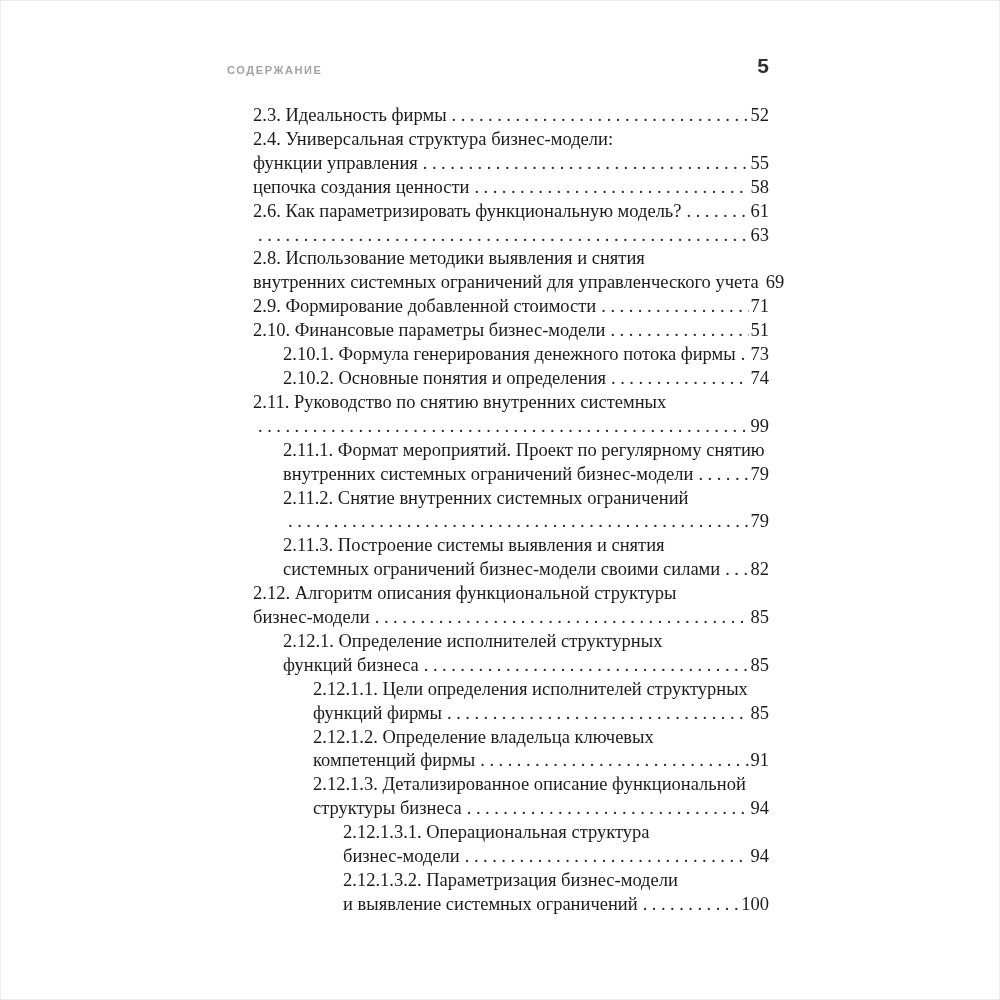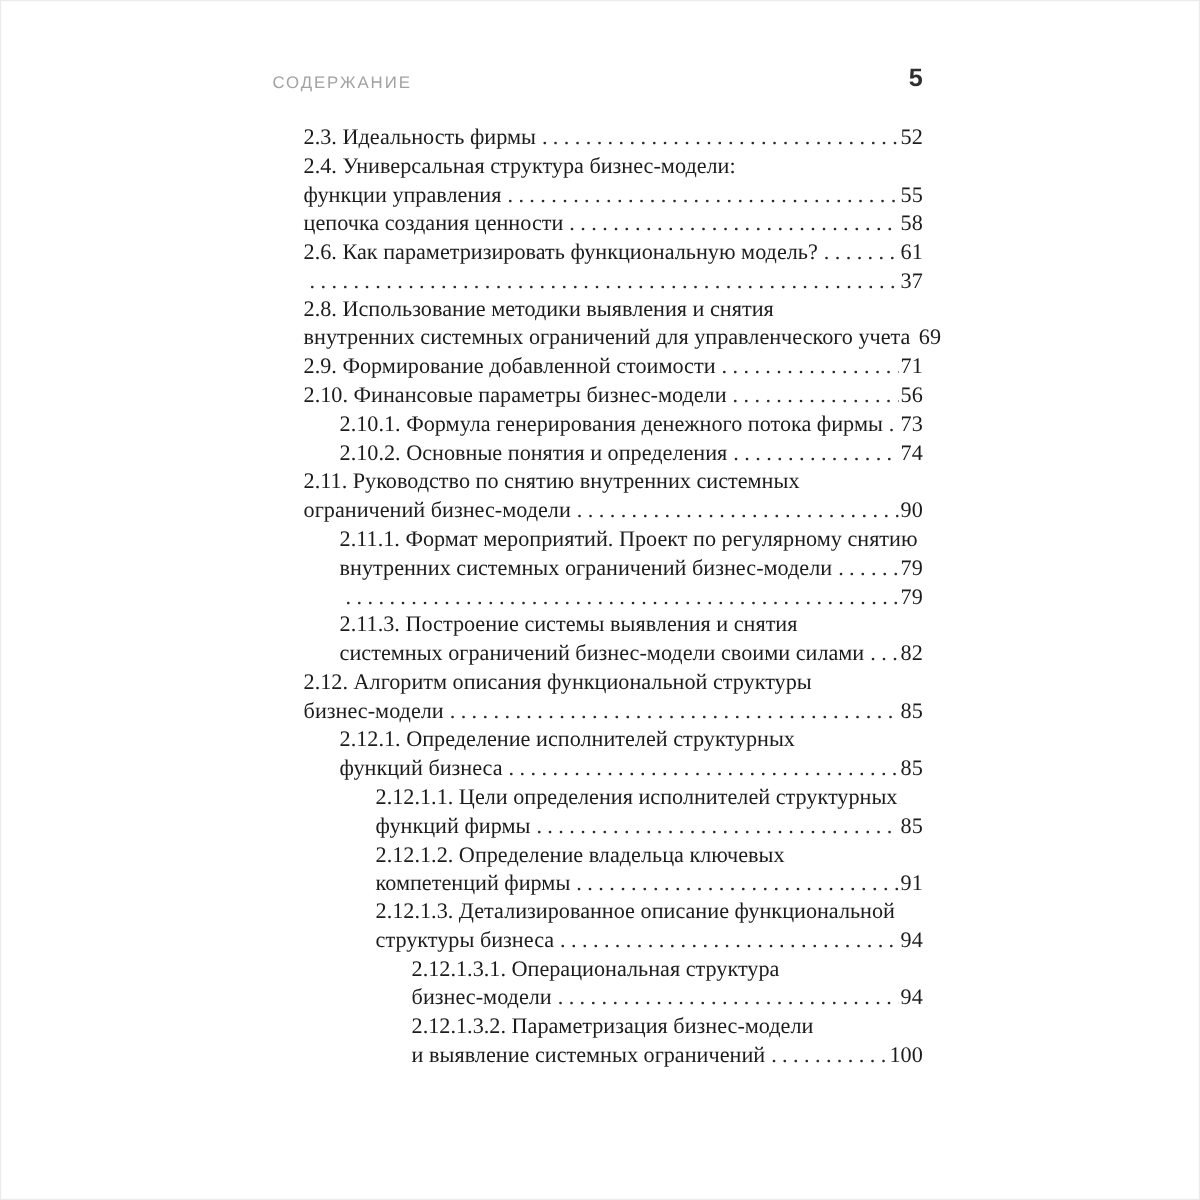--- a/index.html
+++ b/index.html
@@ -23,22 +23,22 @@
     position: absolute;
     top: 54px;
     left: 226px;
     width: 542px;
     display: flex;
     justify-content: space-between;
     align-items: flex-end;
   }
   .running-title {
     font-family: "Liberation Sans", sans-serif;
-    font-size: 14px;
-    font-weight: 400;
+    font-size: 11px;
+    font-weight: 700;
     letter-spacing: 1.6px;
     color: #a2a2a2;
   }
   .page-num-top {
     font-family: "Liberation Sans", sans-serif;
     font-size: 21px;
     font-weight: 600;
     color: #2f2f2f;
     line-height: 1;
   }
@@ -99,65 +99,67 @@
         <span class="leader">............................................................................................................................................</span>
         <span class="pageref">58</span>
       </div>
       <div class="toc-line indent-0">
         <span class="text">2.6. Как параметризировать функциональную модель?</span>
         <span class="leader">............................................................................................................................................</span>
         <span class="pageref">61</span>
       </div>
       <div class="toc-line indent-0">
         <span class="leader">............................................................................................................................................</span>
-        <span class="pageref">37</span>
+        <span class="pageref">63</span>
       </div>
       <div class="toc-line indent-0">
         <span class="text">2.8. Использование методики выявления и снятия</span>
       </div>
       <div class="toc-line indent-0">
         <span class="text">внутренних системных ограничений для управленческого учета</span>
         <span class="leader">............................................................................................................................................</span>
         <span class="pageref">69</span>
       </div>
       <div class="toc-line indent-0">
         <span class="text">2.9. Формирование добавленной стоимости</span>
         <span class="leader">............................................................................................................................................</span>
         <span class="pageref">71</span>
       </div>
       <div class="toc-line indent-0">
         <span class="text">2.10. Финансовые параметры бизнес-модели</span>
         <span class="leader">............................................................................................................................................</span>
-        <span class="pageref">56</span>
+        <span class="pageref">51</span>
       </div>
       <div class="toc-line indent-1">
         <span class="text">2.10.1. Формула генерирования денежного потока фирмы</span>
         <span class="leader">............................................................................................................................................</span>
         <span class="pageref">73</span>
       </div>
       <div class="toc-line indent-1">
         <span class="text">2.10.2. Основные понятия и определения</span>
         <span class="leader">............................................................................................................................................</span>
         <span class="pageref">74</span>
       </div>
       <div class="toc-line indent-0">
         <span class="text">2.11. Руководство по снятию внутренних системных</span>
       </div>
       <div class="toc-line indent-0">
-        <span class="text">ограничений бизнес-модели</span>
-        <span class="leader">............................................................................................................................................</span>
-        <span class="pageref">90</span>
+        <span class="leader">............................................................................................................................................</span>
+        <span class="pageref">99</span>
       </div>
       <div class="toc-line indent-1">
         <span class="text">2.11.1. Формат мероприятий. Проект по регулярному снятию</span>
       </div>
       <div class="toc-line indent-1">
         <span class="text">внутренних системных ограничений бизнес-модели</span>
         <span class="leader">............................................................................................................................................</span>
         <span class="pageref">79</span>
+      </div>
+      <div class="toc-line indent-1">
+        <span class="text">2.11.2. Снятие внутренних системных ограничений</span>
       </div>
       <div class="toc-line indent-1">
         <span class="leader">............................................................................................................................................</span>
         <span class="pageref">79</span>
       </div>
       <div class="toc-line indent-1">
         <span class="text">2.11.3. Построение системы выявления и снятия</span>
       </div>
       <div class="toc-line indent-1">
         <span class="text">системных ограничений бизнес-модели своими силами</span>

